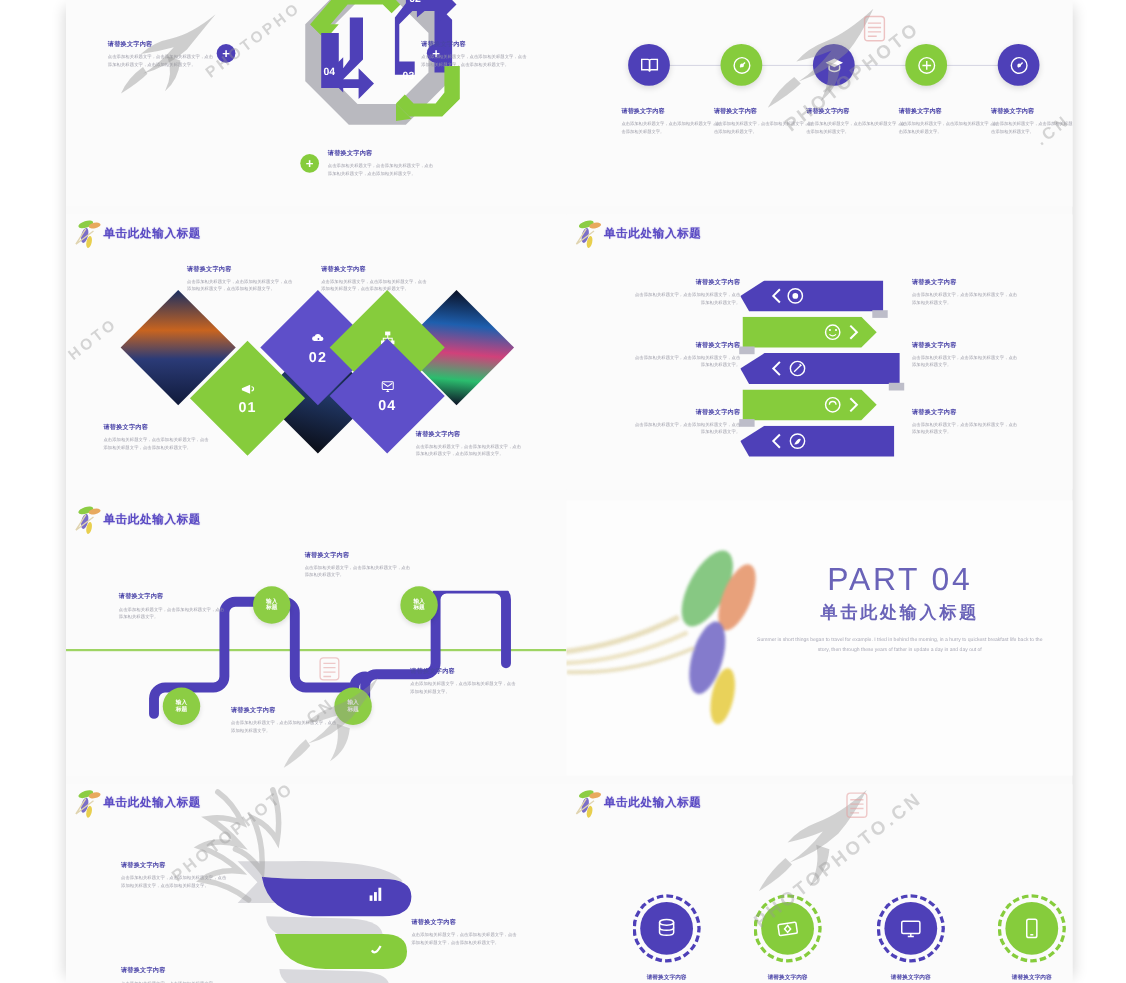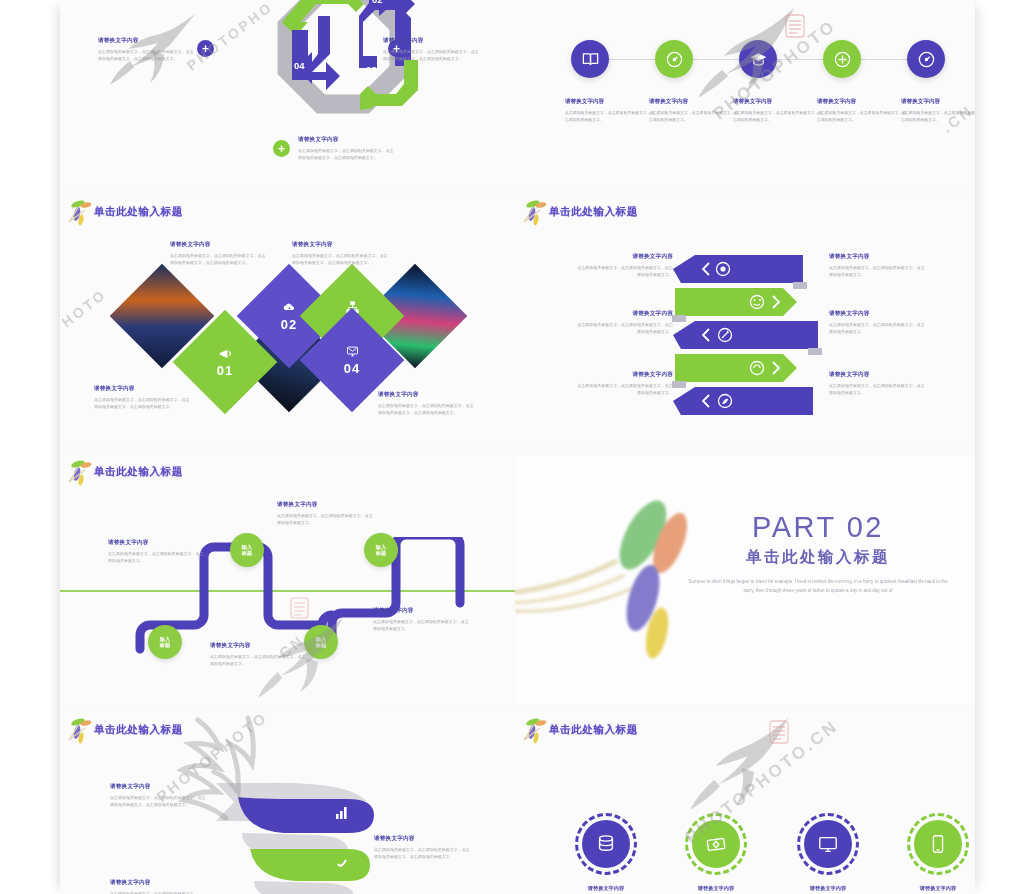--- a/index.html
+++ b/index.html
@@ -426,21 +426,21 @@
       <ellipse cx="138" cy="80" rx="17" ry="38" fill="#7ec47a" transform="rotate(28 138 80)"></ellipse>
       <ellipse cx="165" cy="88" rx="13" ry="32" fill="#e79a72" transform="rotate(22 165 88)"></ellipse>
       <ellipse cx="138" cy="143" rx="14" ry="34" fill="#7b72c9" transform="rotate(16 138 143)"></ellipse>
       <ellipse cx="152" cy="178" rx="10" ry="26" fill="#e8cf4e" transform="rotate(12 152 178)"></ellipse>
       <path d="M4 138 Q60 132 112 106" stroke="#e6dcb8" stroke-width="5" fill="none"></path>
       <path d="M6 148 Q64 146 120 120" stroke="#ebe1bf" stroke-width="4" fill="none"></path>
       <path d="M10 156 Q70 158 126 134" stroke="#e6dcb8" stroke-width="3.5" fill="none"></path>
     </svg>
 
     <div class="partwrap">
-      <div class="big">PART 02</div>
+      <div class="big">PART 04</div>
       <div class="sub">单击此处输入标题</div>
       <div class="desc">Summer is short things began to travel for example. I tried in behind the morning, in a hurry to quickest breakfast life back to the story, then through these years of father in update a day in and day out of</div>
     </div>
   </div>
 
   <div class="slide" style="left:0;top:713px;width:455px;height:181px;">
     <div class="wheat">
       <svg width="32" height="30" viewBox="0 0 32 30">
         <ellipse cx="13" cy="6" rx="7" ry="3" fill="#8ccd44" transform="rotate(-18 13 6)"></ellipse>
         <ellipse cx="21" cy="7" rx="5.5" ry="2.6" fill="#e8a95e" transform="rotate(-12 21 7)"></ellipse>

